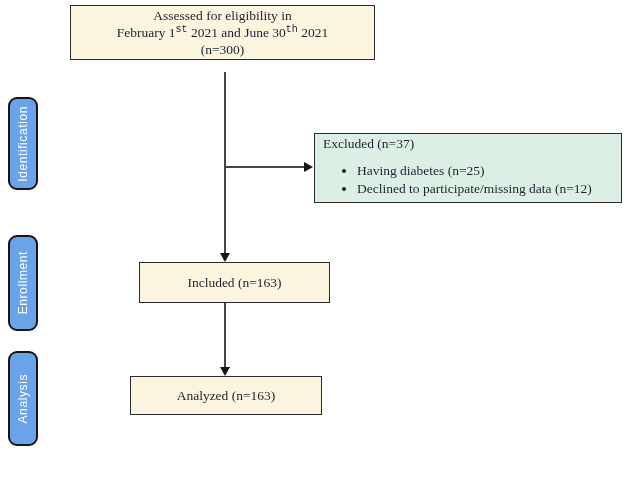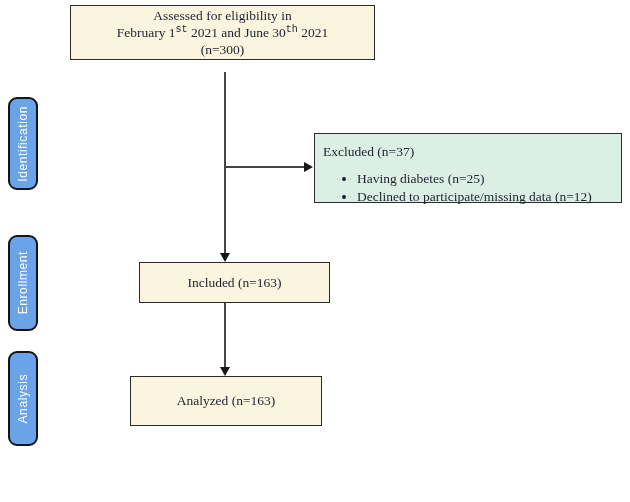--- a/index.html
+++ b/index.html
@@ -12,29 +12,29 @@
     background:#fbf4df; border:1.5px solid #2b2b2b;
   }
   .box-assessed {
     left:70px; top:5px; width:305px; height:55px;
     display:flex; flex-direction:column; justify-content:center; align-items:center;
     text-align:center; font-size:13.5px; line-height:17px;
   }
   .box-assessed sup { font-size:10px; vertical-align:0.5em; line-height:0;font-family:Liberation Mono, monospace; }
   .box-excluded {
     left:314px; top:133px; width:308px; height:70px;
-    background:#dcefe4; padding:9px 8px 0 8px; font-size:13.5px; line-height:18.5px;
+    background:#dcefe4; padding:1px 8px 0 8px; font-size:13.5px; line-height:18.5px;
   }
   .box-excluded ul { margin:8px; padding:0 0 0 26px; list-style:disc; }
   .box-included {
     left:139px; top:262px; width:191px; height:41px;
     display:flex; justify-content:center; align-items:center; font-size:13.5px;
   }
   .box-analyzed {
-    left:130px; top:376px; width:192px; height:50px;
+    left:130px; top:376px; width:192px; height:39px;
     display:flex; justify-content:center; align-items:center; font-size:13.5px;
   }
   .stage {
     position:absolute; left:8px; width:30px; box-sizing:border-box;
     background:#6ba3e8; border:2px solid #151515; border-radius:9px;
     display:flex; align-items:center; justify-content:center;
   }
   .stage-identification { top:97px;  height:93px; }
   .stage-enrollment     { top:235px; height:96px; }
   .stage-analysis       { top:351px; height:95px; }

